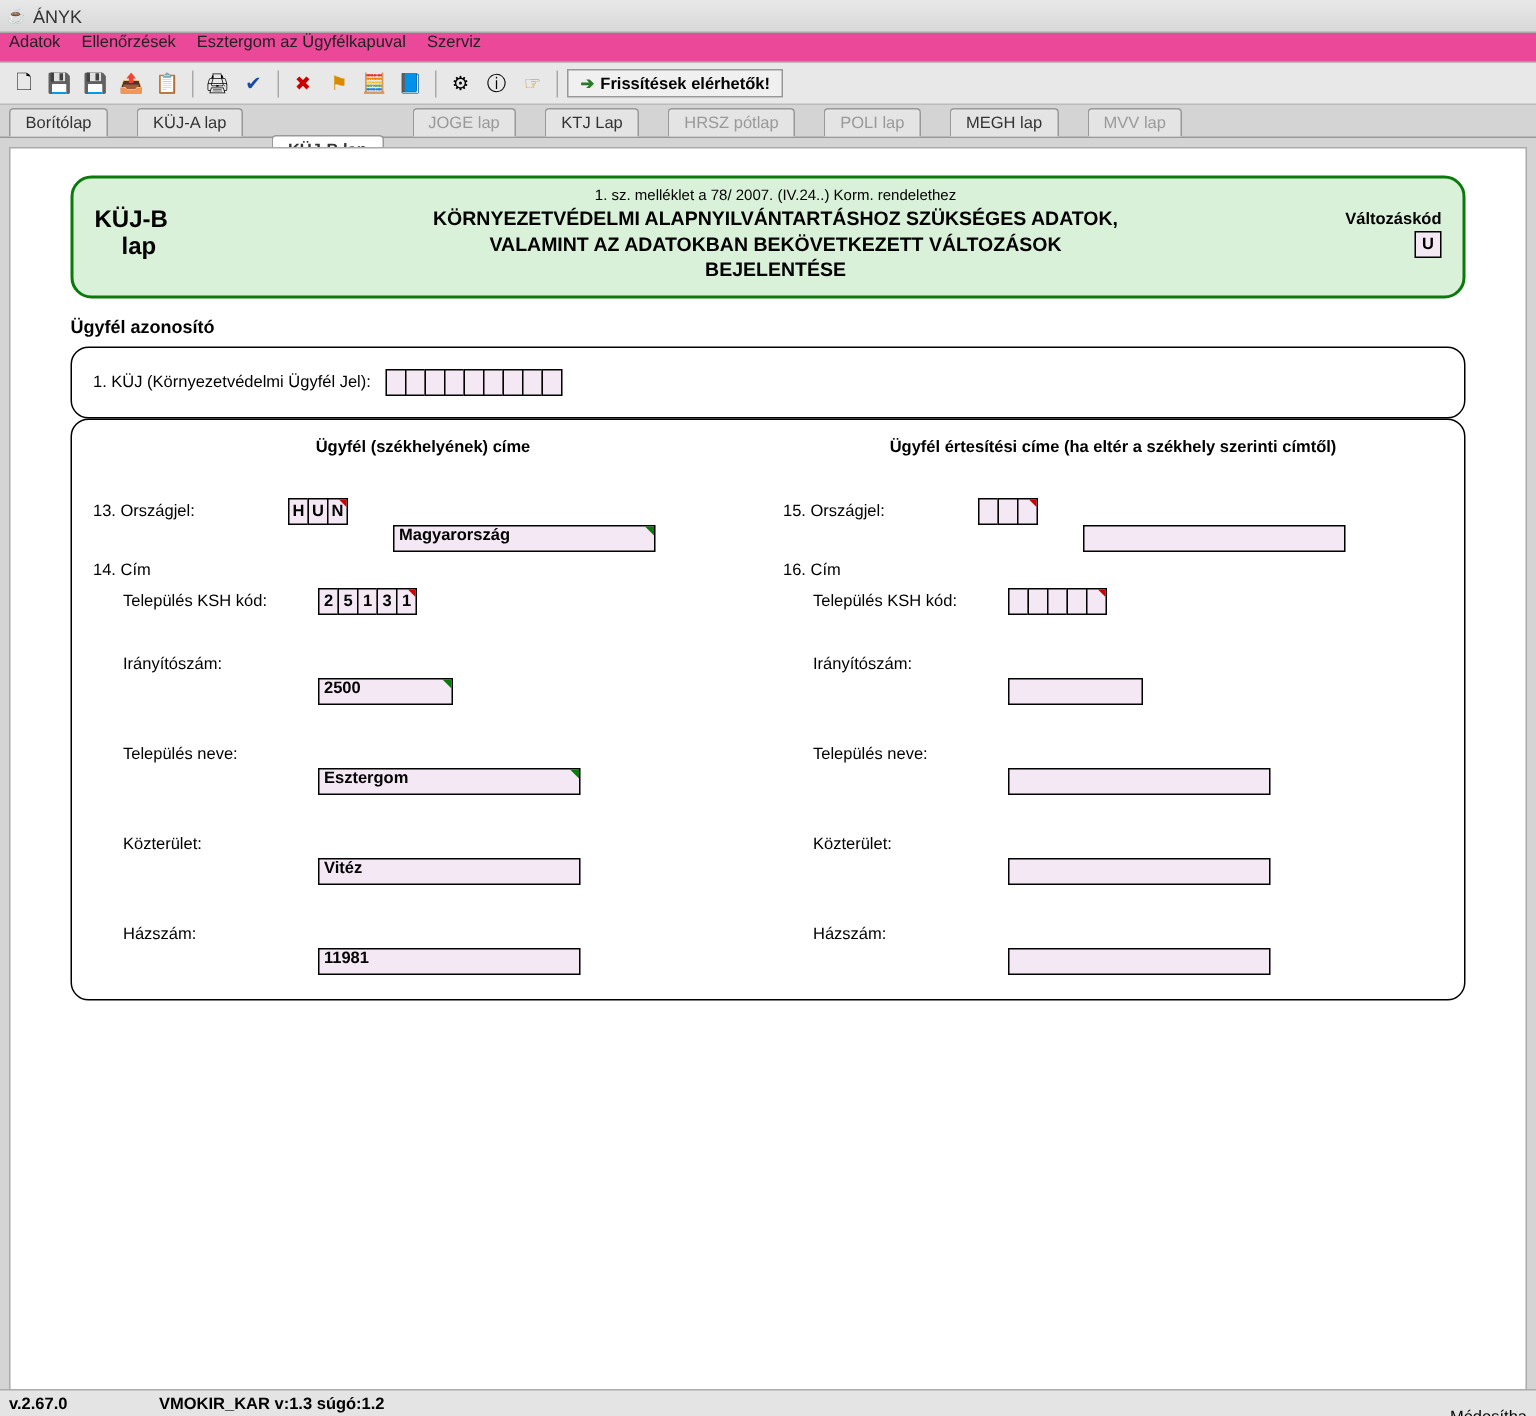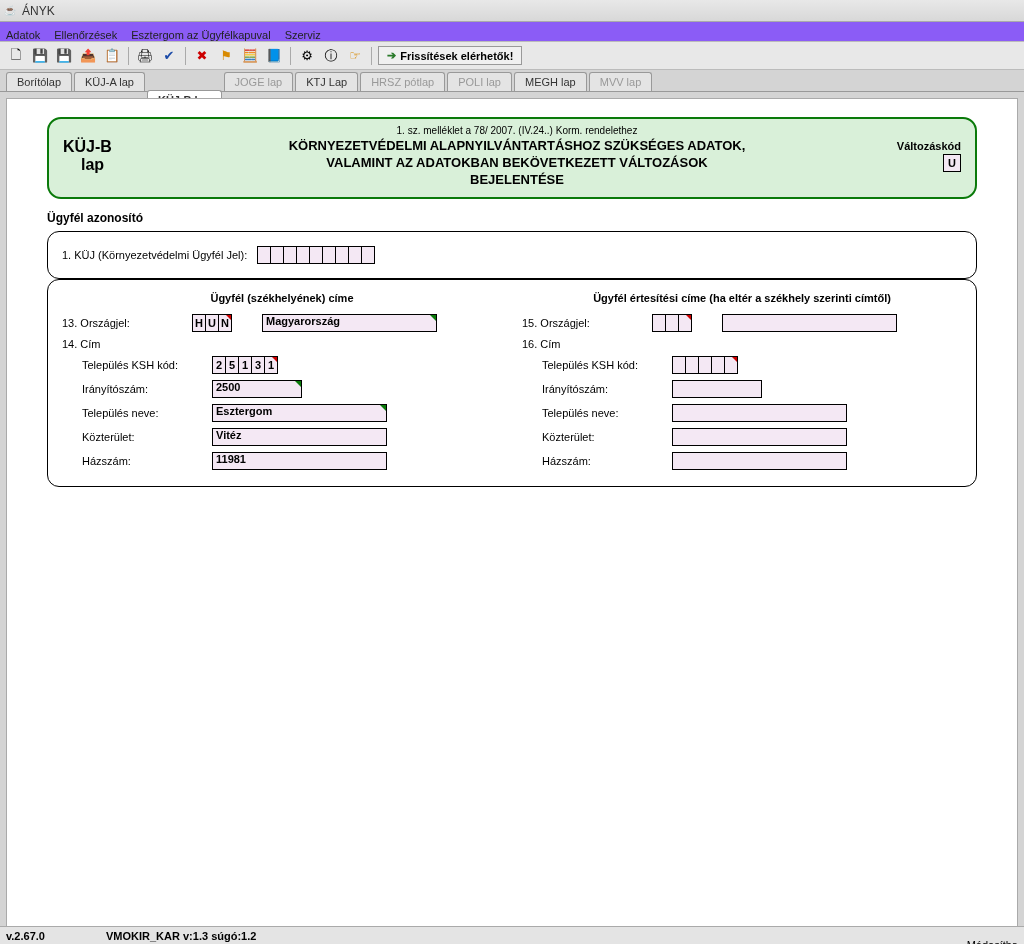--- a/index.html
+++ b/index.html
@@ -1,27 +1,27 @@
 <!DOCTYPE html>
 <html><head>
 <meta charset="utf-8">
 <style>
 * { box-sizing: border-box; margin: 0; padding: 0; }
 body { font-family: Arial, sans-serif; font-size: 11px; background: #d4d4d4; width: 1024px; height: 944px; overflow: hidden; }
 .titlebar { background: linear-gradient(#e8e8e8,#d8d8d8); height: 22px; display: flex; align-items: center; padding: 0 4px; border-bottom: 1px solid #aaa; }
 .titlebar-icon { width: 14px; height: 14px; margin-right: 4px; display: inline-flex; align-items: center; justify-content: center; font-size: 10px; color: #8a5a2a; }
 .titlebar-text { font-size: 12px; color: #333; }
-.menubar { background: #8b5cf6; height: 20px; display: flex; align-items: flex-end; padding: 0 6px; gap: 14px; border-bottom: 1px solid #bbb; }
+.menubar { background: #ec4899; height: 20px; display: flex; align-items: flex-start; padding: 0 6px; gap: 14px; border-bottom: 1px solid #bbb; }
 .menubar span { font-size: 11px; color: #222; cursor: default; }
 .toolbar { background: #e8e8e8; height: 28px; display: flex; align-items: center; padding: 0 6px; gap: 4px; border-bottom: 1px solid #bbb; }
 .tool-btn { width: 20px; height: 20px; display: flex; align-items: center; justify-content: center; border: none; background: transparent; cursor: pointer; font-size: 13px; }
 .tool-sep { width: 1px; height: 18px; background: #aaa; margin: 0 2px; }
 .refresh-btn { display: flex; align-items: center; gap: 4px; padding: 2px 8px; border: 1px solid #999; background: #f0f0f0; font-size: 11px; font-weight: bold; cursor: pointer; }
 .refresh-btn .arrow { color: #2a7a2a; font-weight: bold; }
-.tabbar { background: #d4d4d4; height: 22px; display: flex; align-items: flex-end; padding: 0 6px; gap: 2px; border-bottom: 1px solid #999; }
+.tabbar { background: #d4d4d4; height: 22px; display: flex; align-items: flex-end; padding: 0 6px; gap: 19px; border-bottom: 1px solid #999; }
 .tab { padding: 3px 10px; font-size: 11px; border: 1px solid #999; border-bottom: none; background: #e4e4e4; border-radius: 3px 3px 0 0; cursor: pointer; color: #333; }
 .tab.active { background: #fff; font-weight: bold; position: relative; top: 18px; }
 .tab.disabled { color: #999; }
 .canvas { background: #d4d4d4; height: 852px; padding: 6px; }
 .page { background: #fff; width: 100%; height: 100%; border: 1px solid #aaa; padding: 18px 40px; position: relative; overflow: hidden; }
 .header-box { border: 2px solid #0a7a0a; border-radius: 14px; background: #d9f0d9; display: flex; align-items: center; padding: 6px 14px 10px 14px; min-height: 70px; }
 .header-left { width: 110px; font-size: 16px; font-weight: bold; line-height: 18px; }
 .header-center { flex: 1; text-align: center; }
 .header-small { font-size: 10px; font-weight: normal; }
 .header-title { font-size: 13px; font-weight: bold; margin-top: 2px; }
@@ -35,21 +35,21 @@
 .cell { width: 14px; height: 18px; border: 1px solid #000; background: #f4e8f4; text-align: center; line-height: 16px; font-size: 11px; font-weight: bold; margin-left: -1px; }
 .cell:first-child { margin-left: 0; }
 .cell.red-corner { position: relative; }
 .cell.red-corner::after { content: ""; position: absolute; top: 0; right: 0; border-top: 5px solid #c00; border-left: 5px solid transparent; }
 .cols { display: flex; gap: 20px; margin-top: 2px; }
 .col { flex: 1; }
 .col-title { text-align: center; font-weight: bold; font-size: 11px; margin-bottom: 10px; }
 .grid-row { display: flex; align-items: center; margin: 6px 0; }
 .grid-row .lab { width: 130px; font-size: 11px; }
 .grid-row .lab.indent { padding-left: 20px; width: 150px; }
-.txt-input { border: 1px solid #000; background: #f4e8f4; height: 18px; padding: 0 3px; font-size: 11px; font-weight: bold; }
+.txt-input { border: 1px solid #000; background: #f4e8f4; height: 18px; padding: 0 3px; font-size: 11px; font-weight: bold; margin-top: 36px; }
 .txt-input.green-corner { position: relative; }
 .txt-input.green-corner::after { content: ""; position: absolute; top: 0; right: 0; border-top: 6px solid #0a7a0a; border-left: 6px solid transparent; }
 .w175 { width: 175px; position: relative; }
 .w90 { width: 90px; position: relative; }
 .statusbar { position: fixed; bottom: 0; left: 0; width: 1024px; height: 18px; background: #e4e4e4; border-top: 1px solid #aaa; display: flex; align-items: center; font-size: 11px; padding: 0 6px; }
 .statusbar .s1 { width: 100px; font-weight: bold; }
 .statusbar .s2 { flex: 1; font-weight: bold; }
 .statusbar .s3 { font-weight: normal; margin-top: 18px; }
 </style>
 </head>

